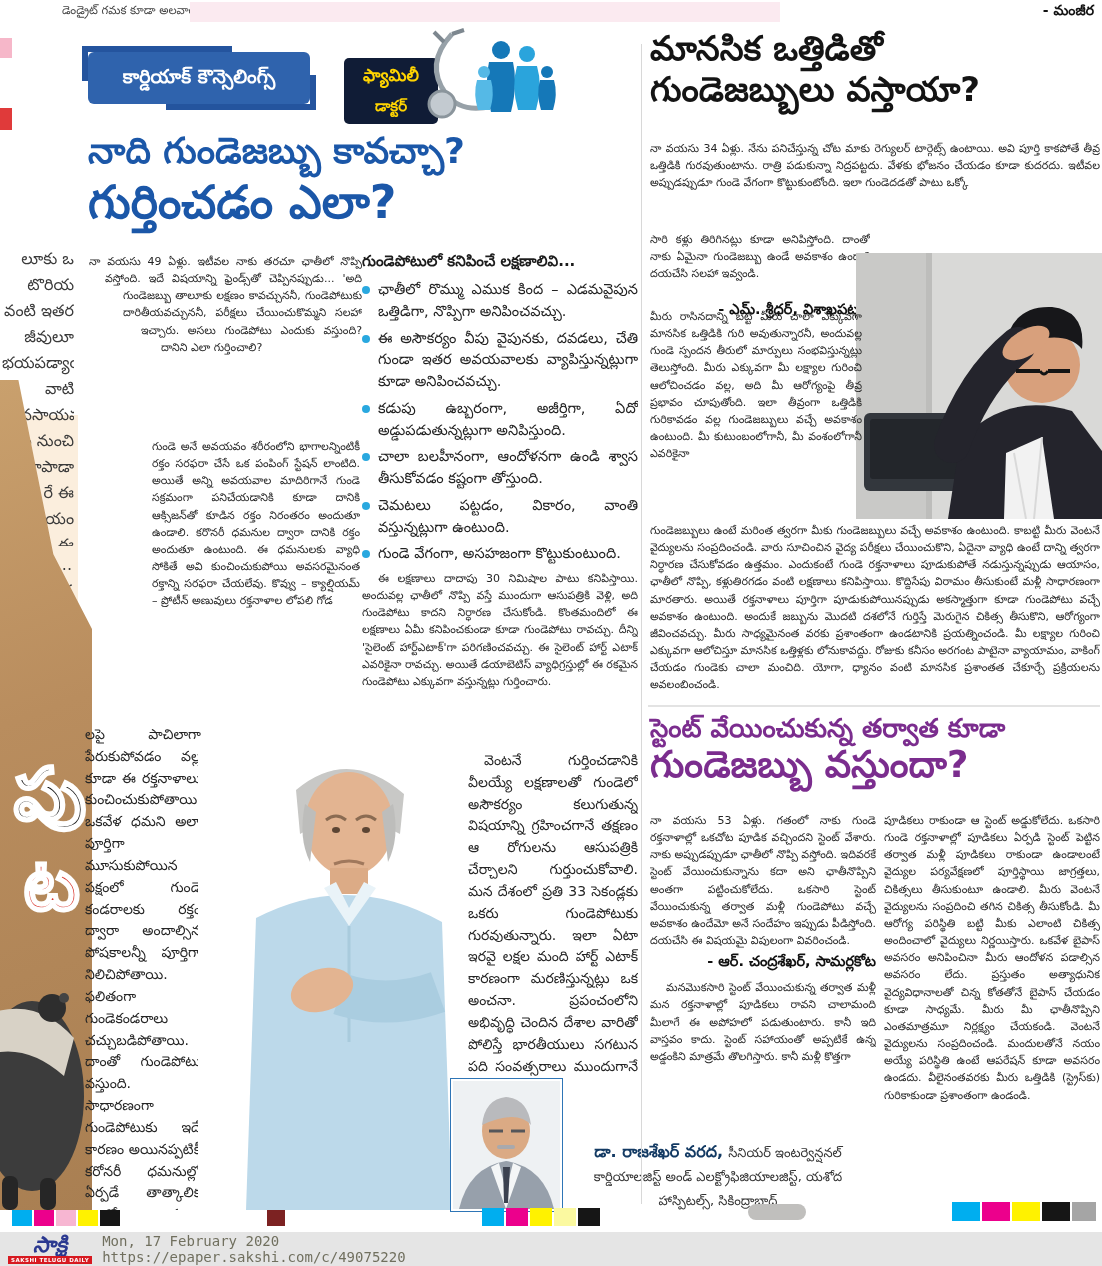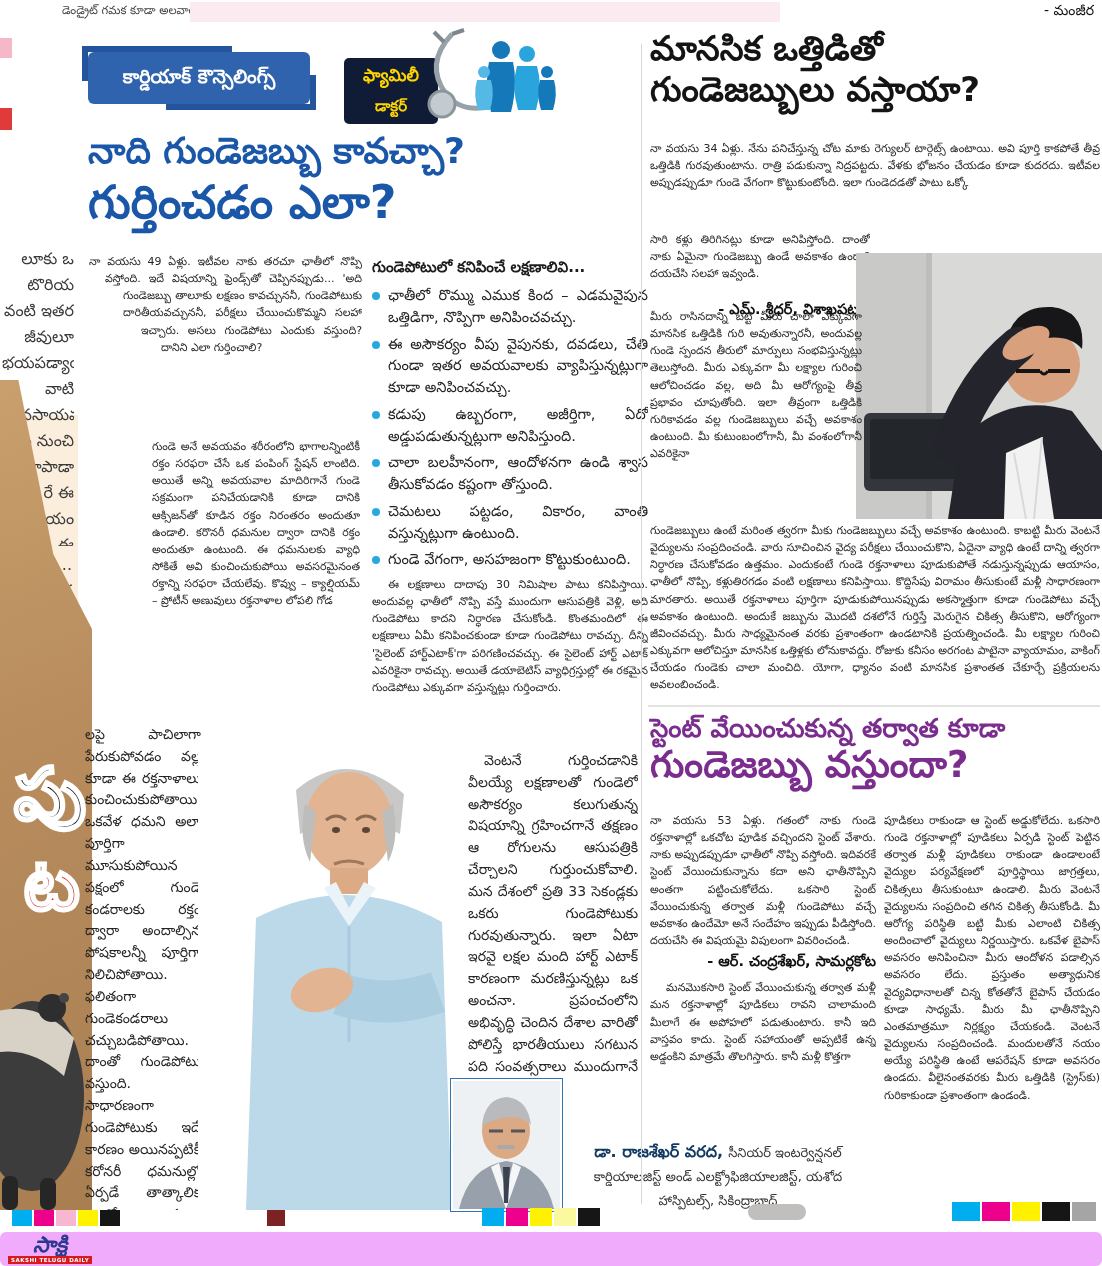--- a/index.html
+++ b/index.html
@@ -5,21 +5,21 @@
   html,body{margin:0;padding:0;background:#e8e8e8;}
   .page{position:relative;width:1102px;height:1266px;background:#ffffff;overflow:hidden;
         font-family:"DejaVu Sans","Liberation Sans",sans-serif;color:#222;}
   .abs{position:absolute;}
   .txt{font-size:11px;line-height:1.56;text-align:justify;color:#262626;overflow:hidden;}
   .frag{font-size:16px;line-height:26px;color:#3a3a3a;text-align:right;white-space:pre-line;overflow:hidden;}
   .byline{font-weight:bold;color:#111;text-align:right;font-size:14.5px;margin-top:4px;}
 
   
   .topfrag{font-size:11.5px;color:#444;white-space:nowrap;overflow:hidden;}
-  .credit{font-size:14px;font-weight:normal;color:#111;}
+  .credit{font-size:14px;font-weight:bold;color:#111;}
   .pinkband{background:#fbeaf0;}
 
   
   .kicker{background:#2f63ad;border-radius:6px;color:#fff;font-weight:bold;font-size:19px;
           display:flex;align-items:center;justify-content:center;}
   .kicker:before{content:"";position:absolute;top:-6px;left:-6px;width:65%;height:55%;
           border-top:6px solid #24549e;border-left:6px solid #24549e;}
   .kicker:after{content:"";position:absolute;bottom:-6px;right:-6px;width:65%;height:55%;
           border-bottom:6px solid #24549e;border-right:6px solid #24549e;}
 
@@ -43,21 +43,21 @@
   .indent{text-indent:16px;}
 
   .divider-v{background:#d8d8d8;width:1px;}
   .divider-h{background:#e3e3e3;height:2px;}
 
   .caption{text-align:center;line-height:1.5;}
   .caption .nm{font-weight:bold;font-size:16px;color:#133a63;}
   .caption .ti{font-size:13px;color:#333;}
 
   
-  .footer{background:#f0abfc;display:flex;align-items:center;border-radius:6px;}
+  .footer{background:#e5e5e5;display:flex;align-items:center;}
   .sakshi{font-weight:bold;font-style:italic;font-size:22px;color:#2b3990;line-height:1;}
   .sakshi-sub{background:#d71920;color:#fff;font-size:5.5px;letter-spacing:.5px;padding:1px 3px;
               font-weight:bold;white-space:nowrap;}
   .mono{font-family:"DejaVu Sans Mono","Liberation Mono",monospace;font-size:14px;color:rgba(92,90,70,.85);line-height:1.15;}
 
   .regsq{position:absolute;}
   .soil{background:linear-gradient(160deg,#c9a06d 0%,#b98d5e 40%,#a97f52 100%);
         clip-path:polygon(0 0,20% 0,58% 21%,100% 30%,100% 100%,0 100%);}
   .soil-letter{font-weight:900;line-height:1;-webkit-text-stroke:3px #ffffff;text-shadow:0 0 2px #fff;}
   .photo-frame{border:1px solid #2e75b6;background:#fff;padding:2px;}
@@ -142,21 +142,21 @@
     <i style="width:56px"></i>
     <i style="width:76px"></i>
     <i style="width:96px"></i>
     <span>నా వయసు 49 ఏళ్లు. ఇటీవల నాకు తరచూ ఛాతీలో నొప్పి వస్తోంది. ఇదే విషయాన్ని ఫ్రెండ్స్‌తో చెప్పినప్పుడు... 'అది గుండెజబ్బు తాలూకు లక్షణం కావచ్చుననీ, గుండెపోటుకు దారితీయవచ్చుననీ, పరీక్షలు చేయించుకొమ్మని సలహా ఇచ్చారు. అసలు గుండెపోటు ఎందుకు వస్తుంది? దానిని ఎలా గుర్తించాలి?</span>
     
   </div>
 
   <div class="abs txt" style="left:152px;top:438px;width:208px;height:284px;">గుండె అనే అవయవం శరీరంలోని భాగాలన్నింటికీ రక్తం సరఫరా చేసే ఒక పంపింగ్ స్టేషన్ లాంటిది. అయితే అన్ని అవయవాల మాదిరిగానే గుండె సక్రమంగా పనిచేయడానికి కూడా దానికి ఆక్సిజన్‌తో కూడిన రక్తం నిరంతరం అందుతూ ఉండాలి. కరొనరీ ధమనుల ద్వారా దానికి రక్తం అందుతూ ఉంటుంది. ఈ ధమనులకు వ్యాధి సోకితే అవి కుంచించుకుపోయి అవసరమైనంత రక్తాన్ని సరఫరా చేయలేవు. కొవ్వు – క్యాల్షియమ్ – ప్రోటీన్ అణువులు రక్తనాళాల లోపలి గోడ</div>
   <div class="abs txt" style="left:85px;top:724px;width:116px;height:486px;font-size:14px;">లపై పాచిలాగా పేరుకుపోవడం వల్ల కూడా ఈ రక్తనాళాలు కుంచించుకుపోతాయి. ఒకవేళ ధమని అలా పూర్తిగా మూసుకుపోయిన పక్షంలో గుండె కండరాలకు రక్తం ద్వారా అందాల్సిన పోషకాలన్నీ పూర్తిగా నిలిచిపోతాయి. ఫలితంగా గుండెకండరాలు చచ్చుబడిపోతాయి. దాంతో గుండెపోటు వస్తుంది. సాధారణంగా గుండెపోటుకు ఇదే కారణం అయినప్పటికీ కరోనరీ ధమనుల్లో ఏర్పడే తాత్కాలిక వ్యాకోచాలు కూడా గుండెపోటుకు దారితీయవచ్చు. ఈ విధంగా సంకోచించిన సమయంలో రక్తనాళాల (ధమనుల) ద్వారా గుండె కండరాలకు జరిగే రక్తసరఫరా ఫలం వరకు తప్పడం వల్ల పడిపోవడమో లేదా పూర్తిగా నిలిచిపోవడమో జరుగుతుంది.</div>
 
-  <div class="abs" style="left:362px;top:258px;width:276px;height:496px;overflow:hidden;margin-left:10px;">
+  <div class="abs" style="left:362px;top:252px;width:276px;height:496px;overflow:hidden;">
     <div class="intro-bold">గుండెపోటులో కనిపించే లక్షణాలివి...</div>
     <ul class="symptoms">
       <li>ఛాతీలో రొమ్ము ఎముక కింద – ఎడమవైపున ఒత్తిడిగా, నొప్పిగా అనిపించవచ్చు.</li>
       <li>ఈ అసౌకర్యం వీపు వైపునకు, దవడలు, చేతి గుండా ఇతర అవయవాలకు వ్యాపిస్తున్నట్లుగా కూడా అనిపించవచ్చు.</li>
       <li>కడుపు ఉబ్బరంగా, అజీర్తిగా, ఏదో అడ్డుపడుతున్నట్లుగా అనిపిస్తుంది.</li>
       <li>చాలా బలహీనంగా, ఆందోళనగా ఉండి శ్వాస తీసుకోవడం కష్టంగా తోస్తుంది.</li>
       <li>చెమటలు పట్టడం, వికారం, వాంతి వస్తున్నట్లుగా ఉంటుంది.</li>
       <li>గుండె వేగంగా, అసహజంగా కొట్టుకుంటుంది.</li>
     </ul>
     <div class="txt indent" style="margin-top:4px;">ఈ లక్షణాలు దాదాపు 30 నిమిషాల పాటు కనిపిస్తాయి. అందువల్ల ఛాతీలో నొప్పి వస్తే ముందుగా ఆసుపత్రికి వెళ్లి, అది గుండెపోటు కాదని నిర్ధారణ చేసుకోండి. కొంతమందిలో ఈ లక్షణాలు ఏమీ కనిపించకుండా కూడా గుండెపోటు రావచ్చు. దీన్ని 'సైలెంట్ హార్ట్‌ఎటాక్'గా పరిగణించవచ్చు. ఈ సైలెంట్ హార్ట్ ఎటాక్ ఎవరికైనా రావచ్చు. అయితే డయాబెటిస్ వ్యాధిగ్రస్తుల్లో ఈ రకమైన గుండెపోటు ఎక్కువగా వస్తున్నట్లు గుర్తించారు.</div>
@@ -260,15 +260,19 @@
   <div class="regsq" style="left:982px;top:1202px;width:28px;height:19px;background:#ec008c;"></div>
   <div class="regsq" style="left:1012px;top:1202px;width:28px;height:19px;background:#fff200;"></div>
   <div class="regsq" style="left:1042px;top:1202px;width:28px;height:19px;background:#161616;"></div>
   <div class="regsq" style="left:1072px;top:1202px;width:24px;height:19px;background:#a5a5a5;"></div>
 
   <div class="abs footer" style="left:0;top:1232px;width:1102px;height:34px;">
     <div style="margin-left:8px;display:flex;flex-direction:column;align-items:center;">
       <span class="sakshi">సాక్షి</span>
       <span class="sakshi-sub">SAKSHI TELUGU DAILY</span>
     </div>
+    <div style="margin-left:10px;">
+      <div class="mono">Mon, 17 February 2020</div>
+      <div class="mono">https://epaper.sakshi.com/c/49075220</div>
+    </div>
   </div>
 
 </div>
 
 </body></html>

